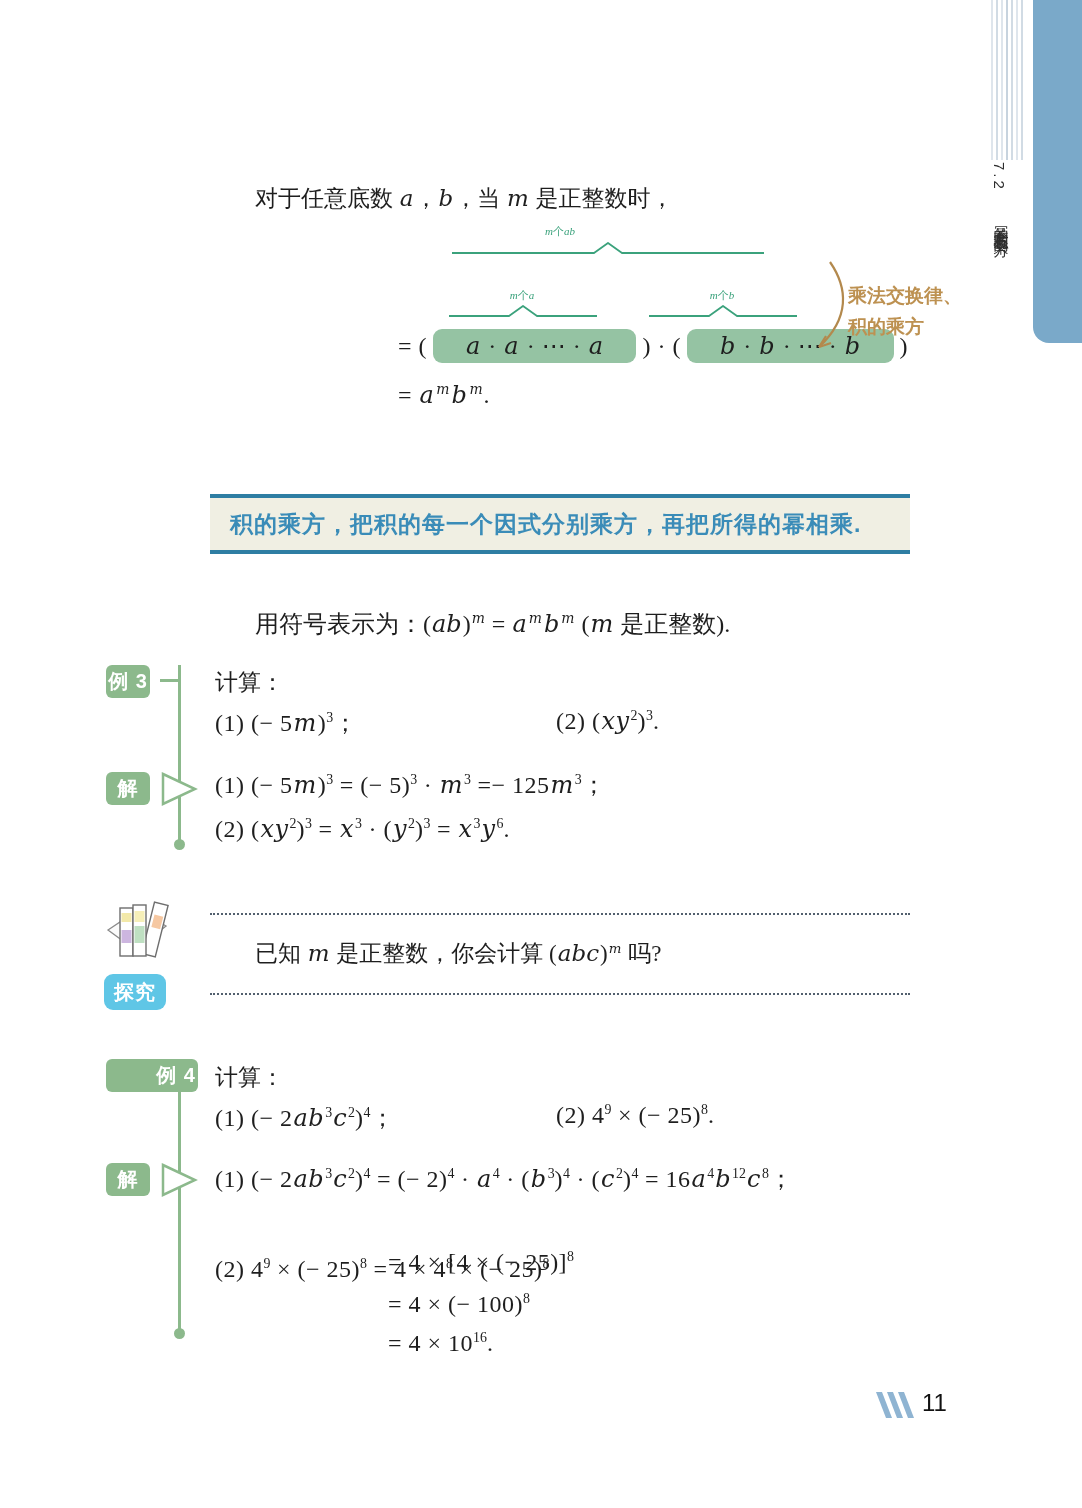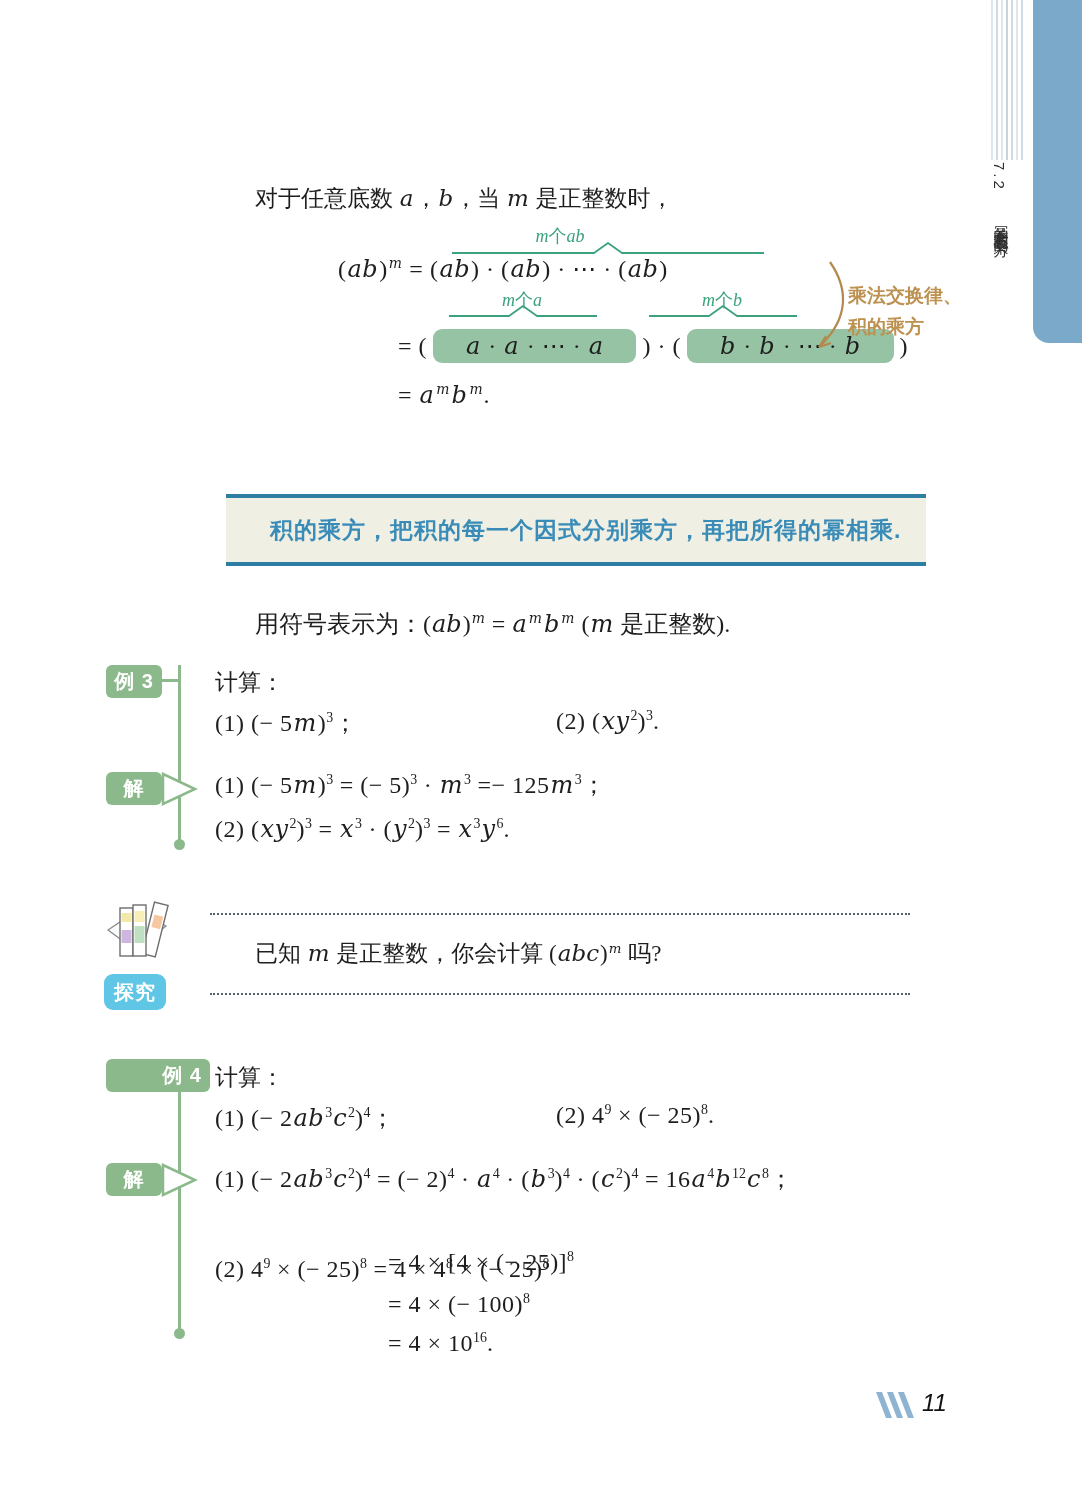--- a/index.html
+++ b/index.html
@@ -3,31 +3,31 @@
 <meta charset="utf-8">
 <style>
   html,body{margin:0;padding:0;background:#ffffff;}
   .page{position:relative;width:1082px;height:1508px;background:#ffffff;overflow:hidden;
         font-family:"Liberation Serif","DejaVu Serif",serif;color:#1e1e1e;}
   .abs{position:absolute;white-space:nowrap;}
   .cjk{font-size:23px;}
   .m{font-size:24px;letter-spacing:.5px;}
   .m i,.cjk i{font-style:italic;font-family:"DejaVu Serif",serif;padding:0 1px;}
   sup{font-size:.58em;position:relative;top:-.62em;vertical-align:baseline;letter-spacing:0;}
-  .green-label{font-size:18px;color:#3ba27c;transform:translateX(-50%);}
+  .green-label{font-size:11px;color:#3ba27c;transform:translateX(-50%);}
   .hl-box{display:inline-block;background:#95c3a3;border-radius:9px;padding:3px 32px;margin:0 6px;}
   .law-note{font-family:"Liberation Sans",sans-serif;font-weight:bold;color:#bd9151;
             font-size:19px;line-height:31px;}
   .gold-em{font-family:"Liberation Sans",sans-serif;font-weight:bold;color:#bd9151;font-size:23px;}
-  .rulebox{position:absolute;left:210px;top:494px;width:700px;height:72px;background:#f0efe3;
+  .rulebox{position:absolute;left:210px;top:494px;width:700px;height:60px;background:#f0efe3;
            border-top:4px solid #2e7ea3;border-bottom:4px solid #2e7ea3;box-sizing:border-box;
-           display:flex;align-items:center;padding-left:44px;margin-left:16px;}
+           display:flex;align-items:center;padding-left:20px;}
   .rulebox span{font-family:"Liberation Sans",sans-serif;font-weight:bold;color:#3a8cb8;
                 font-size:23px;letter-spacing:1px;}
-  .badge{position:absolute;width:56px;height:33px;background:#8cb98c;border-radius:6px;color:#fff;
+  .badge{position:absolute;width:44px;height:33px;background:#8cb98c;border-radius:6px;color:#fff;
          font-family:"Liberation Sans",sans-serif;font-weight:bold;font-size:20px;
          display:flex;align-items:center;justify-content:center;letter-spacing:1px;}
   .badge.blue{background:#5fc6e6;border-radius:9px;width:62px;height:36px;}
   .vline{position:absolute;width:2.5px;background:#8cb98c;}
   .hconn{position:absolute;height:2.5px;background:#8cb98c;}
   .vdot{position:absolute;width:11px;height:11px;border-radius:50%;background:#8cb98c;}
   .dots{position:absolute;width:700px;height:0;border-top:2px dotted #52606e;}
   .tab{position:absolute;left:1033px;top:0;width:49px;height:343px;background:#7aa9c9;
        border-bottom-left-radius:16px;}
   .vtext{position:absolute;writing-mode:vertical-rl;font-family:"Liberation Sans",sans-serif;
@@ -52,21 +52,20 @@
   <div class="tab"></div>
   <div class="vtext" style="left:991px;top:162px;">7.2</div>
   <div class="vtext" style="left:991px;top:214px;letter-spacing:2px;">幂的乘方与积的乘方</div>
 
   <div class="abs cjk" style="left:255px;top:183px;">对于任意底数 <i>a</i>，<i>b</i>，当 <i>m</i> 是正整数时，</div>
 
   <div class="abs green-label" style="left:560px;top:224px;"><i>m</i>个<i>ab</i></div>
   <svg style="left:450px;top:240px;" width="316" height="16">
     <path d="M2 13 L144 13 L158 3 L172 13 L314 13" fill="none" stroke="#3ba27c" stroke-width="1.8" stroke-linejoin="round"></path>
   </svg>
-  <div class="abs m" style="left:338px;top:255px;">(<i>ab</i>)<sup><i>m</i></sup> = (<i>ab</i>) · (<i>ab</i>) · ⋯ · (<i>ab</i>)</div>
 
   <div class="abs green-label" style="left:522px;top:288px;"><i>m</i>个<i>a</i></div>
   <svg style="left:447px;top:303px;" width="152" height="16">
     <path d="M2 13 L62 13 L76 3 L90 13 L150 13" fill="none" stroke="#3ba27c" stroke-width="1.8" stroke-linejoin="round"></path>
   </svg>
   <div class="abs green-label" style="left:722px;top:288px;"><i>m</i>个<i>b</i></div>
   <svg style="left:647px;top:303px;" width="152" height="16">
     <path d="M2 13 L62 13 L76 3 L90 13 L150 13" fill="none" stroke="#3ba27c" stroke-width="1.8" stroke-linejoin="round"></path>
   </svg>
 
@@ -140,15 +139,15 @@
   <div class="abs m" style="left:215px;top:1256px;">(2) 4<sup>9</sup> × (− 25)<sup>8</sup> = 4 × 4<sup>8</sup> × (− 25)<sup>8</sup></div>
   <div class="abs m" style="left:388px;top:1249px;">= 4 × [4 × (− 25)]<sup>8</sup></div>
   <div class="abs m" style="left:388px;top:1291px;">= 4 × (− 100)<sup>8</sup></div>
   <div class="abs m" style="left:388px;top:1330px;">= 4 × 10<sup>16</sup>.</div>
 
   <svg style="left:876px;top:1390px;" width="40" height="30">
     <polygon points="0,2 6,2 16,28 10,28" fill="#8fb4d2"></polygon>
     <polygon points="11,2 17,2 27,28 21,28" fill="#8fb4d2"></polygon>
     <polygon points="22,2 28,2 38,28 32,28" fill="#8fb4d2"></polygon>
   </svg>
-  <div class="pagenum" style="left:922px;top:1389px;font-style:italic;">11</div>
+  <div class="pagenum" style="left:922px;top:1389px;">11</div>
 
 </div>
 
 </body></html>

